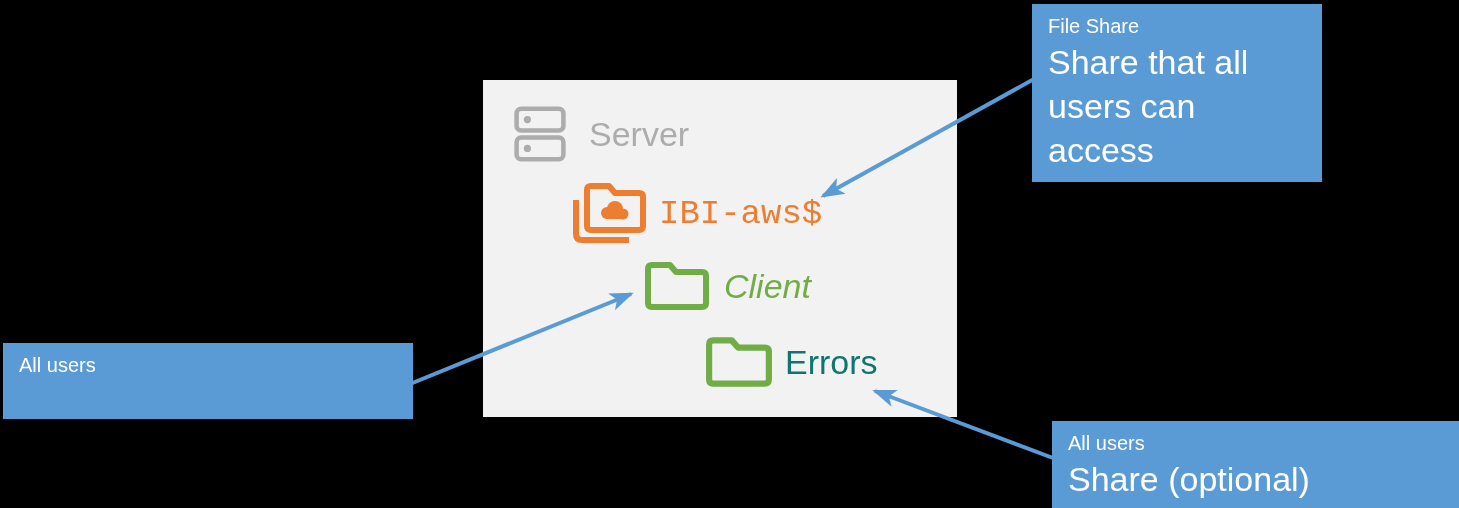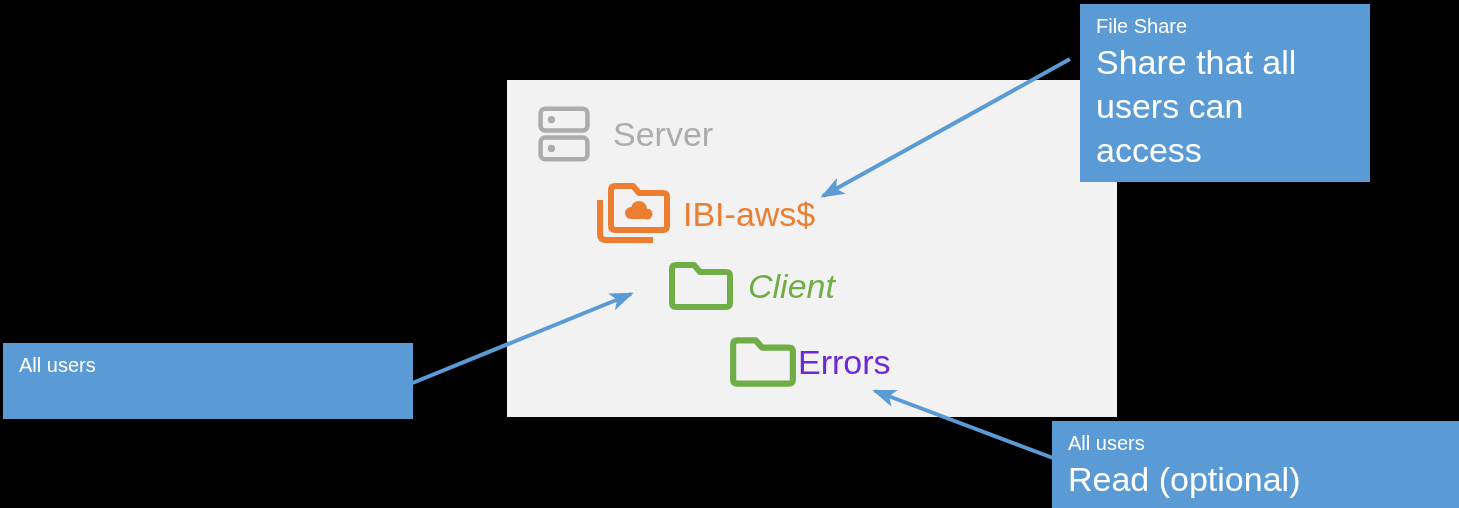--- a/index.html
+++ b/index.html
@@ -7,54 +7,54 @@
     position: relative;
     width: 1459px;
     height: 508px;
     background: #000000;
     overflow: hidden;
     font-family: "Liberation Sans", sans-serif;
   }
   
   .panel {
     position: absolute;
-    left: 507px; top: 80px;
-    width: 610px; height: 337px;
+    left: 483px; top: 80px;
+    width: 474px; height: 337px;
     background: #F2F2F2;
   }
   .node {
     position: absolute;
     display: flex;
     align-items: center;
   }
   .node .label {
     white-space: nowrap;
     font-size: 34px;
     line-height: 1;
   }
   .node-server        { left: 30px;  top: 25px;  }
   .node-server .label { color: #ACACAC; margin-left: 22px; }
-  .node-ibi           { left: 88px;  top: 100px; }
+  .node-ibi           { left: 88px;  top: 100px; font-family: Liberation Mono, monospace; }
   .node-ibi .label    { color: #ED7D31; margin-left: 10px; }
   .node-client        { left: 161px; top: 181px; }
   .node-client .label { color: #70AD47; margin-left: 14px; font-style: italic; }
   .node-errors        { left: 222px; top: 256px; }
-  .node-errors .label { color: #6d28d9; margin-left: 1px; }
+  .node-errors .label { color: #0f766e; margin-left: 12px; }
 
   
   .callout {
     position: absolute;
     background: #5B9BD5;
     color: #FFFFFF;
     box-sizing: border-box;
     padding: 9px 16px;
   }
   .callout .title { font-size: 20px; line-height: 1.35; }
   .callout .body  { font-size: 34px; line-height: 1.3; }
-  .callout-file-share { left: 1080px; top: 4px;   width: 290px; min-height: 111px; }
+  .callout-file-share { left: 1032px; top: 4px;   width: 290px; min-height: 111px; }
   .callout-read-exec  { left: 3px;    top: 343px; width: 410px; min-height: 76px;  }
   .callout-write-opt  { left: 1052px; top: 421px; width: 407px; min-height: 76px;  }
 
   .arrows {
     position: absolute;
     left: 0; top: 0;
     width: 1459px; height: 508px;
     pointer-events: none;
   }
 </style>
@@ -121,16 +121,16 @@
     <div class="title">File Share</div>
     <div class="body">Share that all users can access</div>
   </div>
 
   <div class="callout callout-read-exec">
     <div class="title">All users</div>
   </div>
 
   <div class="callout callout-write-opt">
     <div class="title">All users</div>
-    <div class="body">Read (optional)</div>
+    <div class="body">Share (optional)</div>
   </div>
 
 </div>
 
 </body></html>

